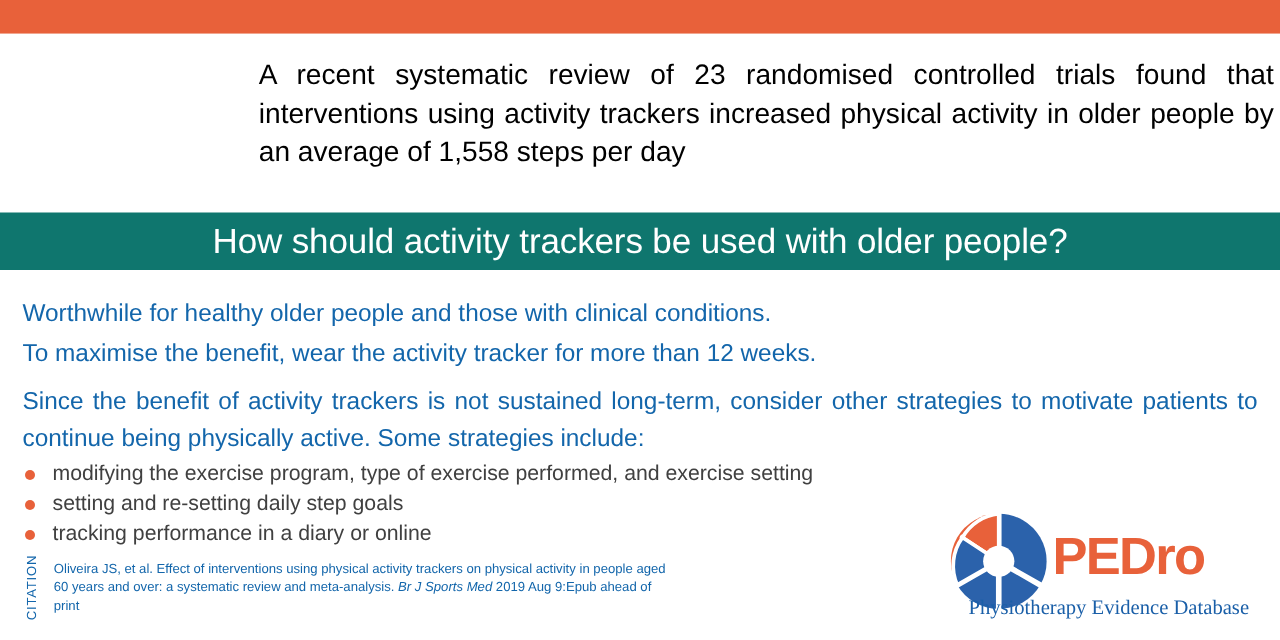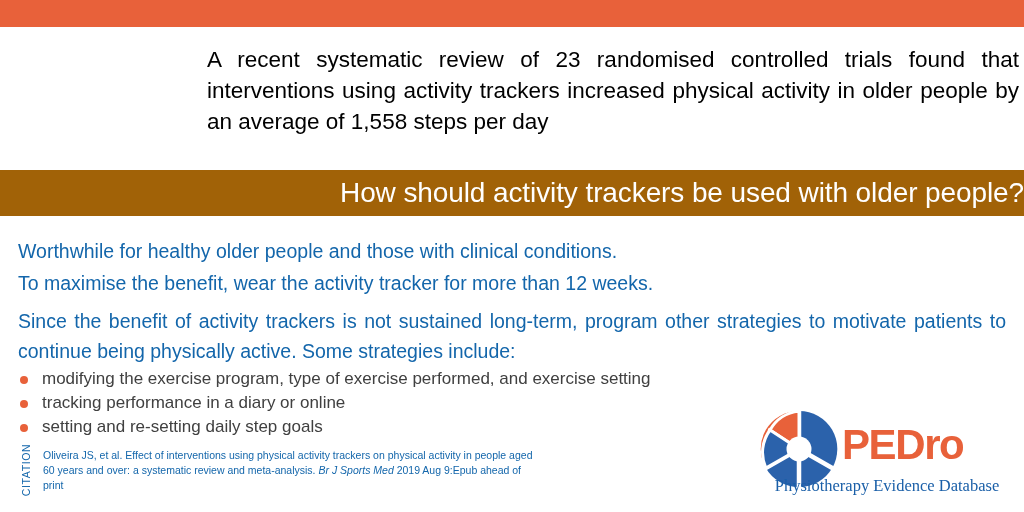--- a/index.html
+++ b/index.html
@@ -48,25 +48,25 @@
     text-align: justify;
     text-justify: inter-word;
   }
 
   
   .banner {
     position: absolute;
     left: 0; top: 170px;
     width: 1024px;
     height: 46px;
-    background: #a16207;
+    background: #0f766e;
     color: #ffffff;
     font-size: 28px;
     line-height: 46px;
-    text-align: right;
+    text-align: center;
     white-space: nowrap;
     letter-spacing: -0.1px;
   }
 
   
   .body-wrap {
     position: absolute;
     left: 0; top: 216px;
     width: 886px;
     height: 228px;
@@ -192,34 +192,34 @@
 </div>
 
 <div class="banner">How should activity trackers be used with older people?</div>
 
 <div class="body-wrap">
 
   <div class="para p1">Worthwhile for healthy older people and those with clinical conditions.</div>
 
   <div class="para p2">To maximise the benefit, wear the activity tracker for more than 12 weeks.</div>
 
-  <div class="para p3">Since the benefit of activity trackers is not sustained long-term, program other strategies to motivate patients to continue being physically active. Some strategies include:</div>
+  <div class="para p3">Since the benefit of activity trackers is not sustained long-term, consider other strategies to motivate patients to continue being physically active. Some strategies include:</div>
 
   <ul class="bullets">
     <li>
       <span class="bullet-dot"></span>
       <span>modifying the exercise program, type of exercise performed, and exercise setting</span>
     </li>
     <li>
       <span class="bullet-dot"></span>
-      <span>tracking performance in a diary or online</span>
+      <span>setting and re-setting daily step goals</span>
     </li>
     <li>
       <span class="bullet-dot"></span>
-      <span>setting and re-setting daily step goals</span>
+      <span>tracking performance in a diary or online</span>
     </li>
   </ul>
 </div>
 
 <div class="citation-block">
   <div class="citation-label">CITATION</div>
   <div class="citation-text">
     <span>Oliveira JS, et al. Effect of interventions using physical activity trackers on physical activity</span>
     <span>in people aged 60 years and over: a systematic review and meta-analysis.</span>
     <em>Br J Sports Med</em>

